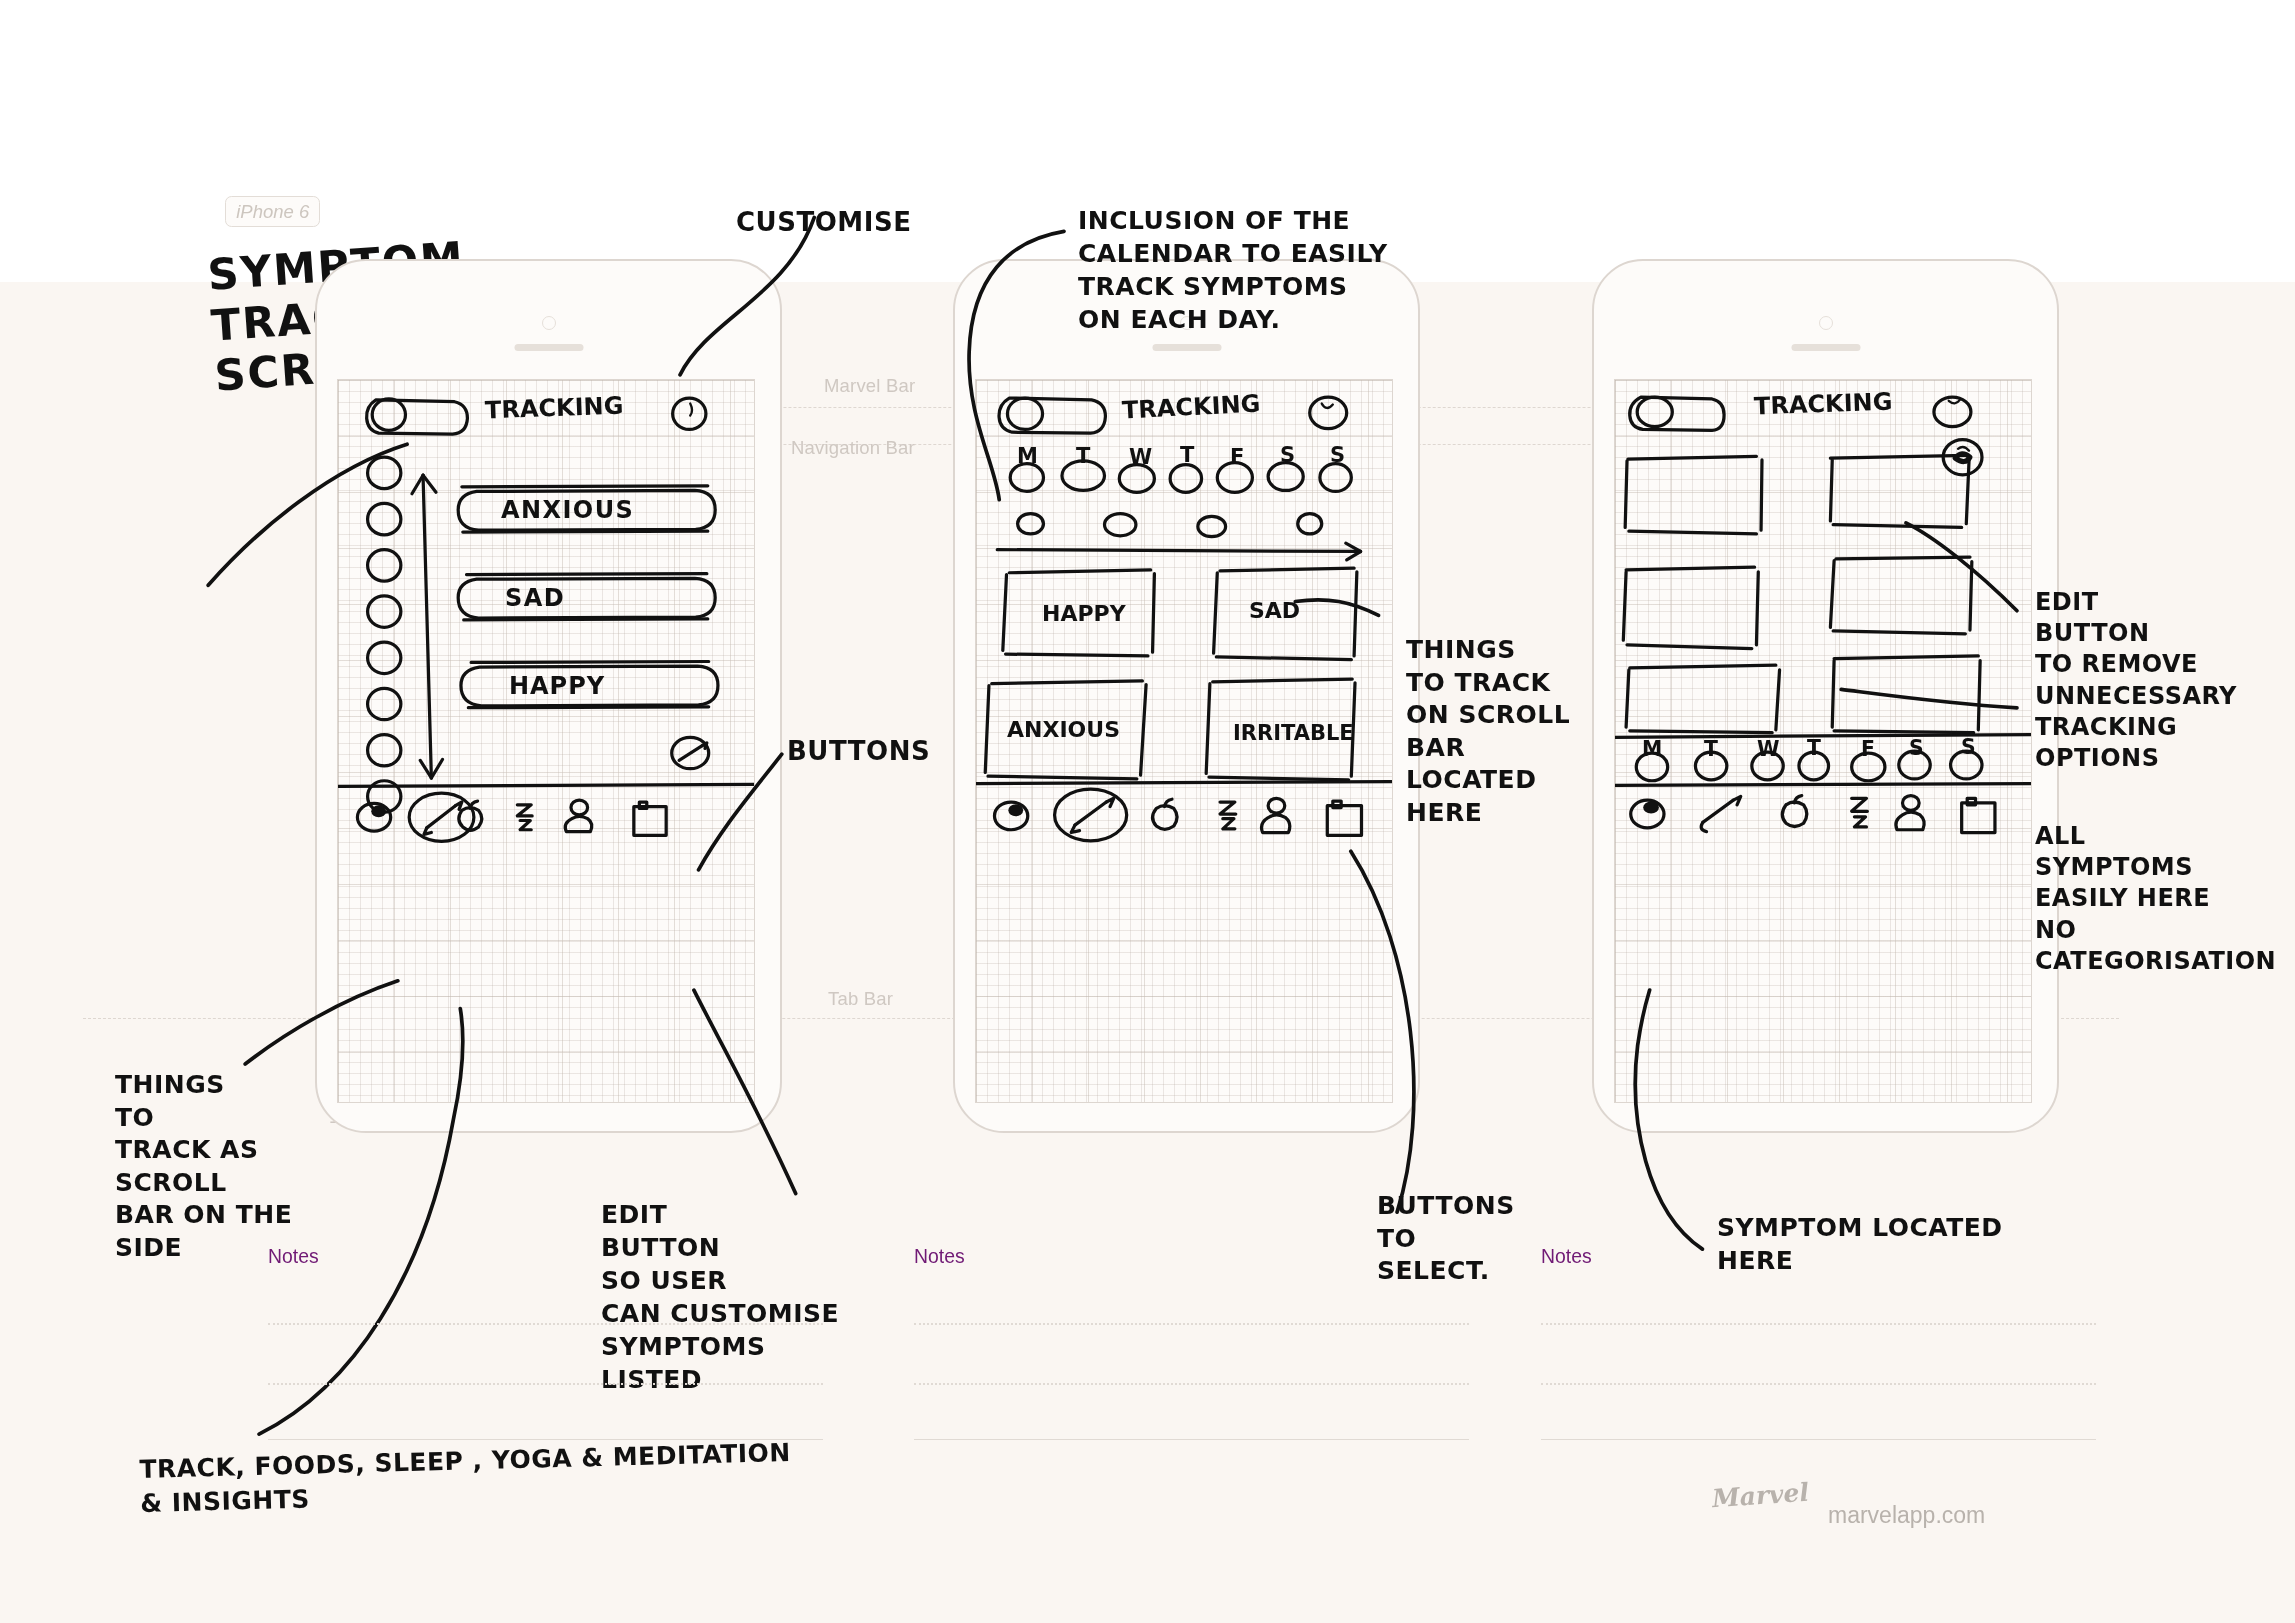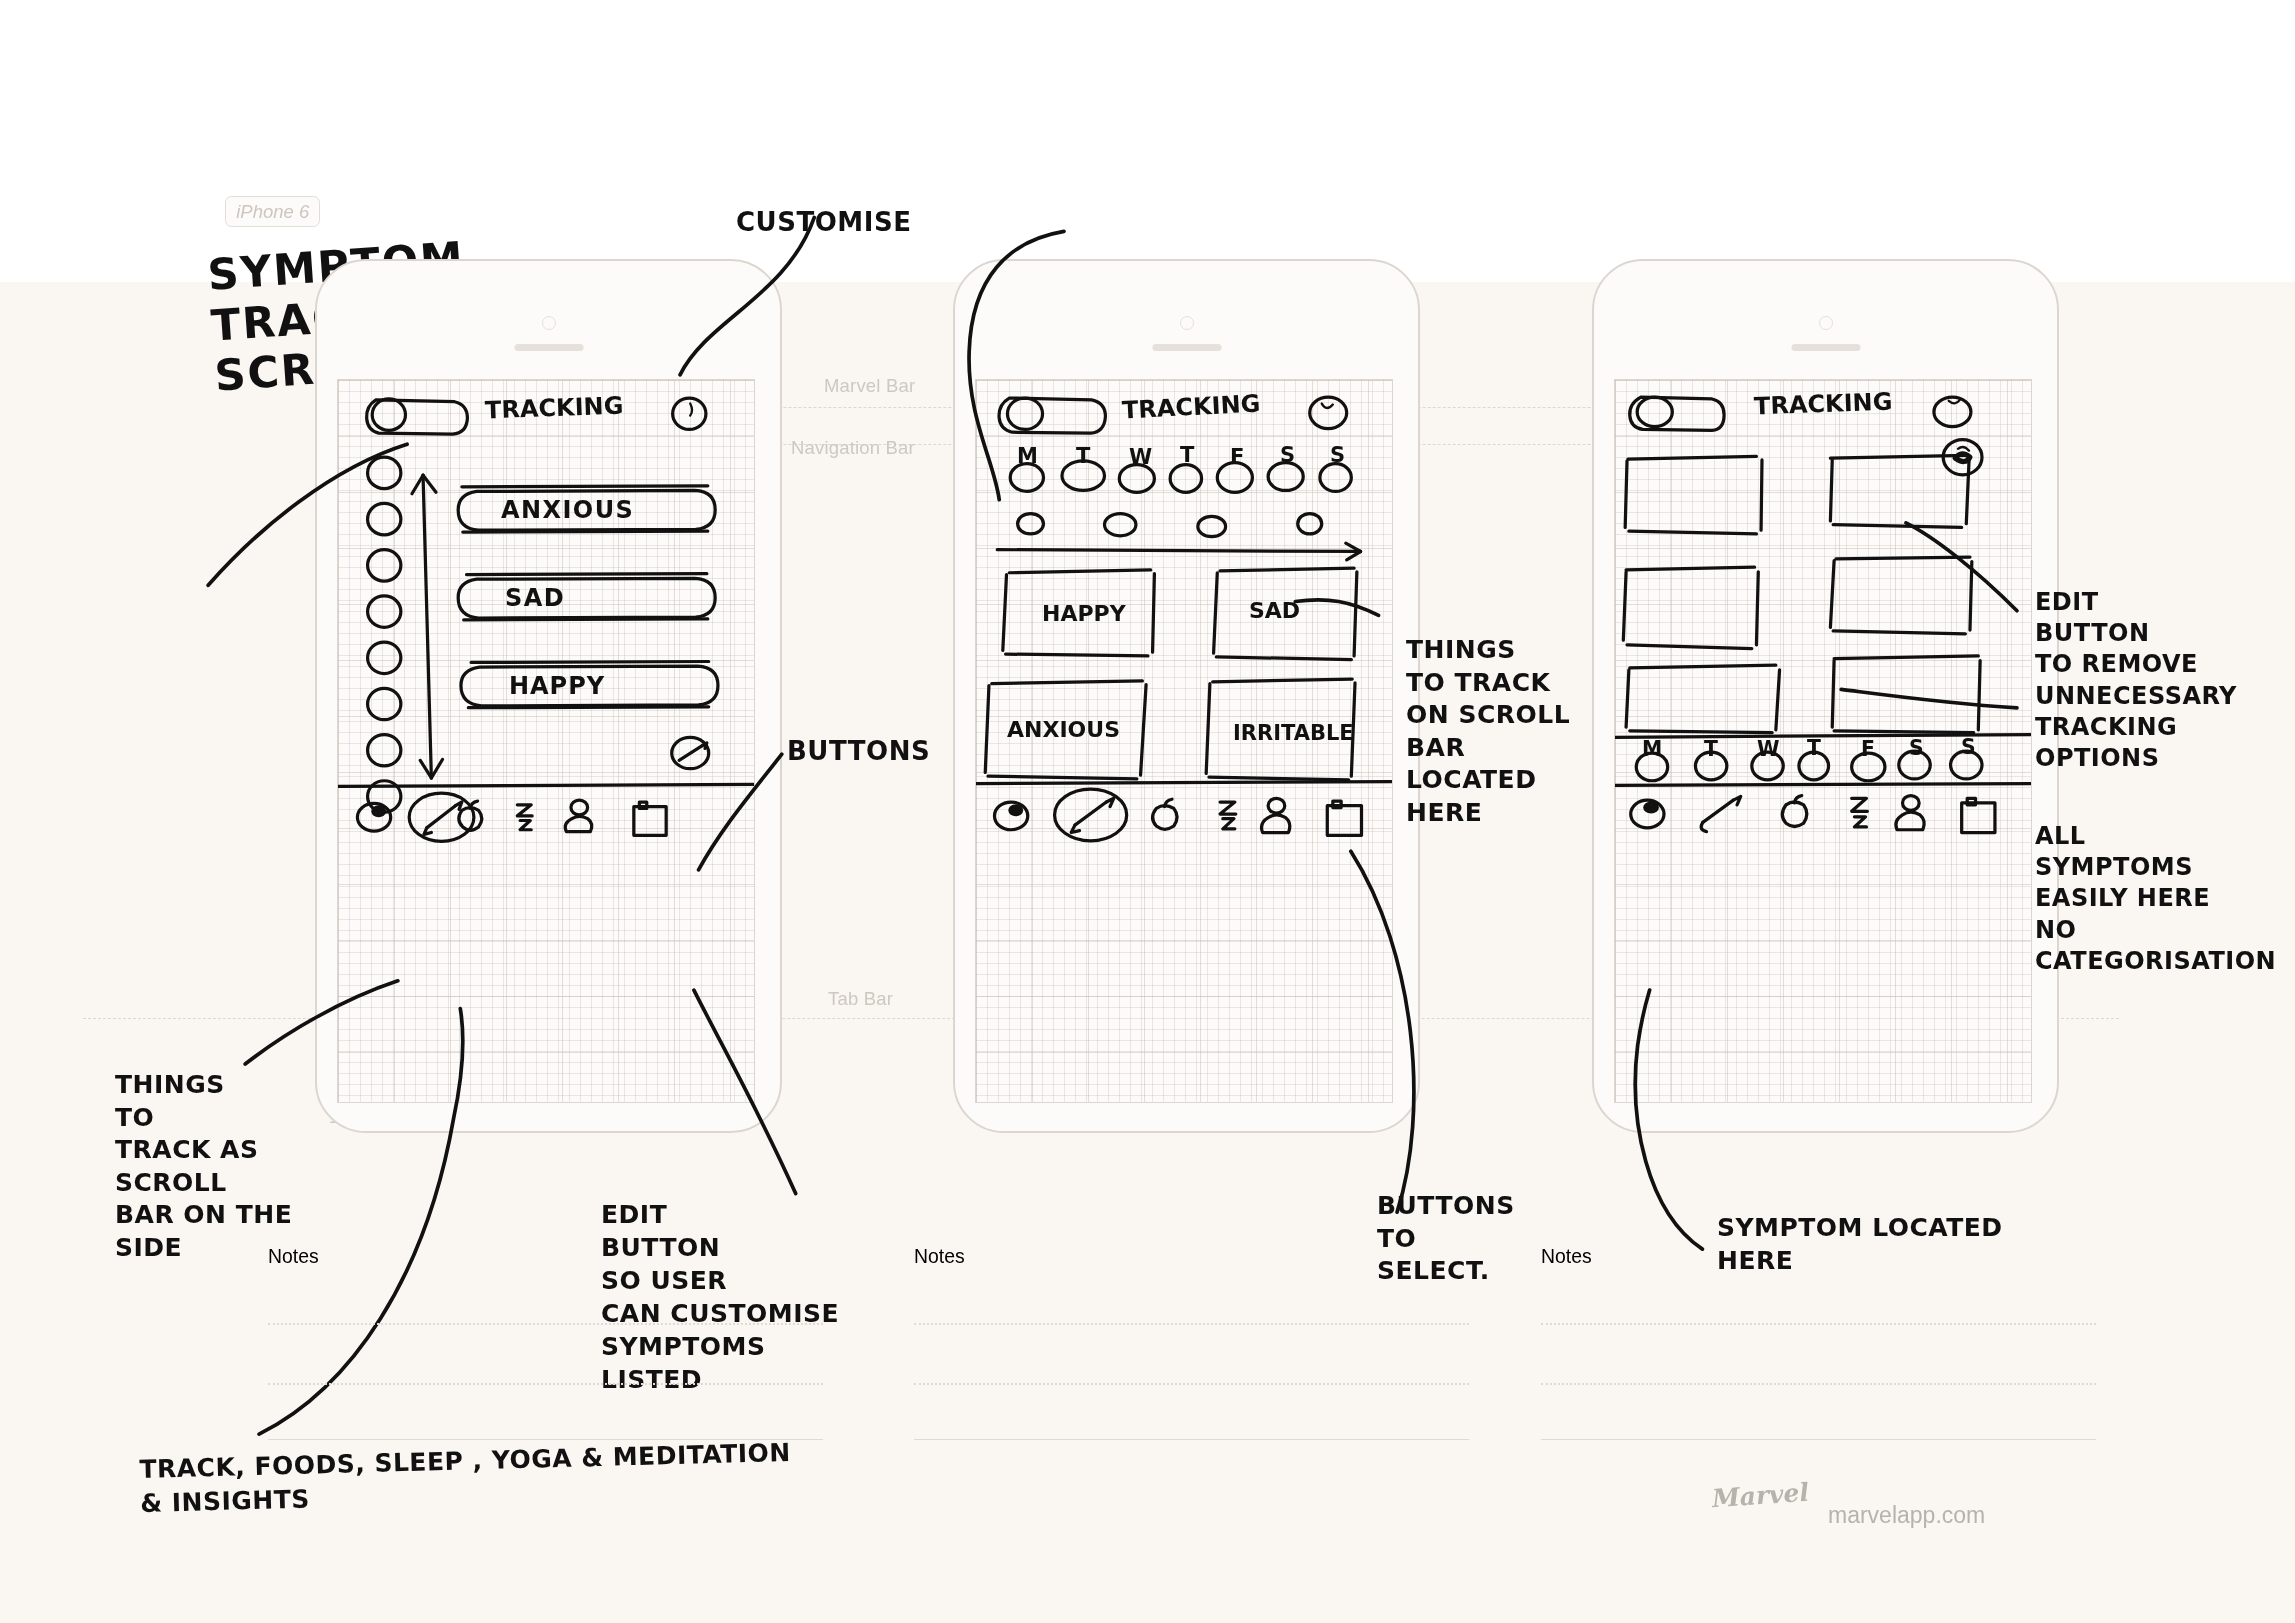--- a/index.html
+++ b/index.html
@@ -67,21 +67,21 @@
   .ink .thin{stroke-width:5;}
   .ink .fat{stroke-width:11;}
   .ink .filled{fill:#111;stroke:none;}
 
   .sk-label{
     position:absolute;font-family:"DejaVu Sans",sans-serif;font-weight:700;color:#111;
     white-space:nowrap;
   }
 
   
-  .noteslabel{position:absolute;color:#000000;font-size:19.4px;}
+  .noteslabel{position:absolute;color:#701a75;font-size:19.4px;}
   .noteline{position:absolute;height:0;border-top:2.3px dotted #e0dad4;}
   .notelinesolid{position:absolute;height:0;border-top:1.9px solid #e0dad4;}
 
   
   .marvel-logo{
     position:absolute;color:#b8b2ac;font-size:25px;font-style:italic;font-weight:700;
     font-family:"DejaVu Serif",serif;transform:rotate(-4deg);
   }
   .marvel-url{position:absolute;color:#b8b2ac;font-size:23px;}
 
@@ -416,20 +416,24 @@
 BUTTON
   SO   USER
 CAN CUSTOMISE
  SYMPTOMS
     LISTED</div>
 
   <div class="hand" style="left:736px;top:208px;font-size:26px;">CUSTOMISE</div>
 
   <div class="hand" style="left:787px;top:737px;font-size:26px;">BUTTONS</div>
 
+  <div class="hand" style="left:1078px;top:204px;font-size:25px;line-height:1.32;">INCLUSION OF THE
+  CALENDAR  TO EASILY
+       TRACK  SYMPTOMS
+           ON  EACH DAY.</div>
 
   <div class="hand" style="left:1406px;top:634px;font-size:25px;line-height:1.30;">THINGS
 TO TRACK
 ON SCROLL
 BAR
 LOCATED
 HERE</div>
 
   <div class="hand" style="left:1377px;top:1190px;font-size:25px;line-height:1.30;">BUTTONS
   TO

